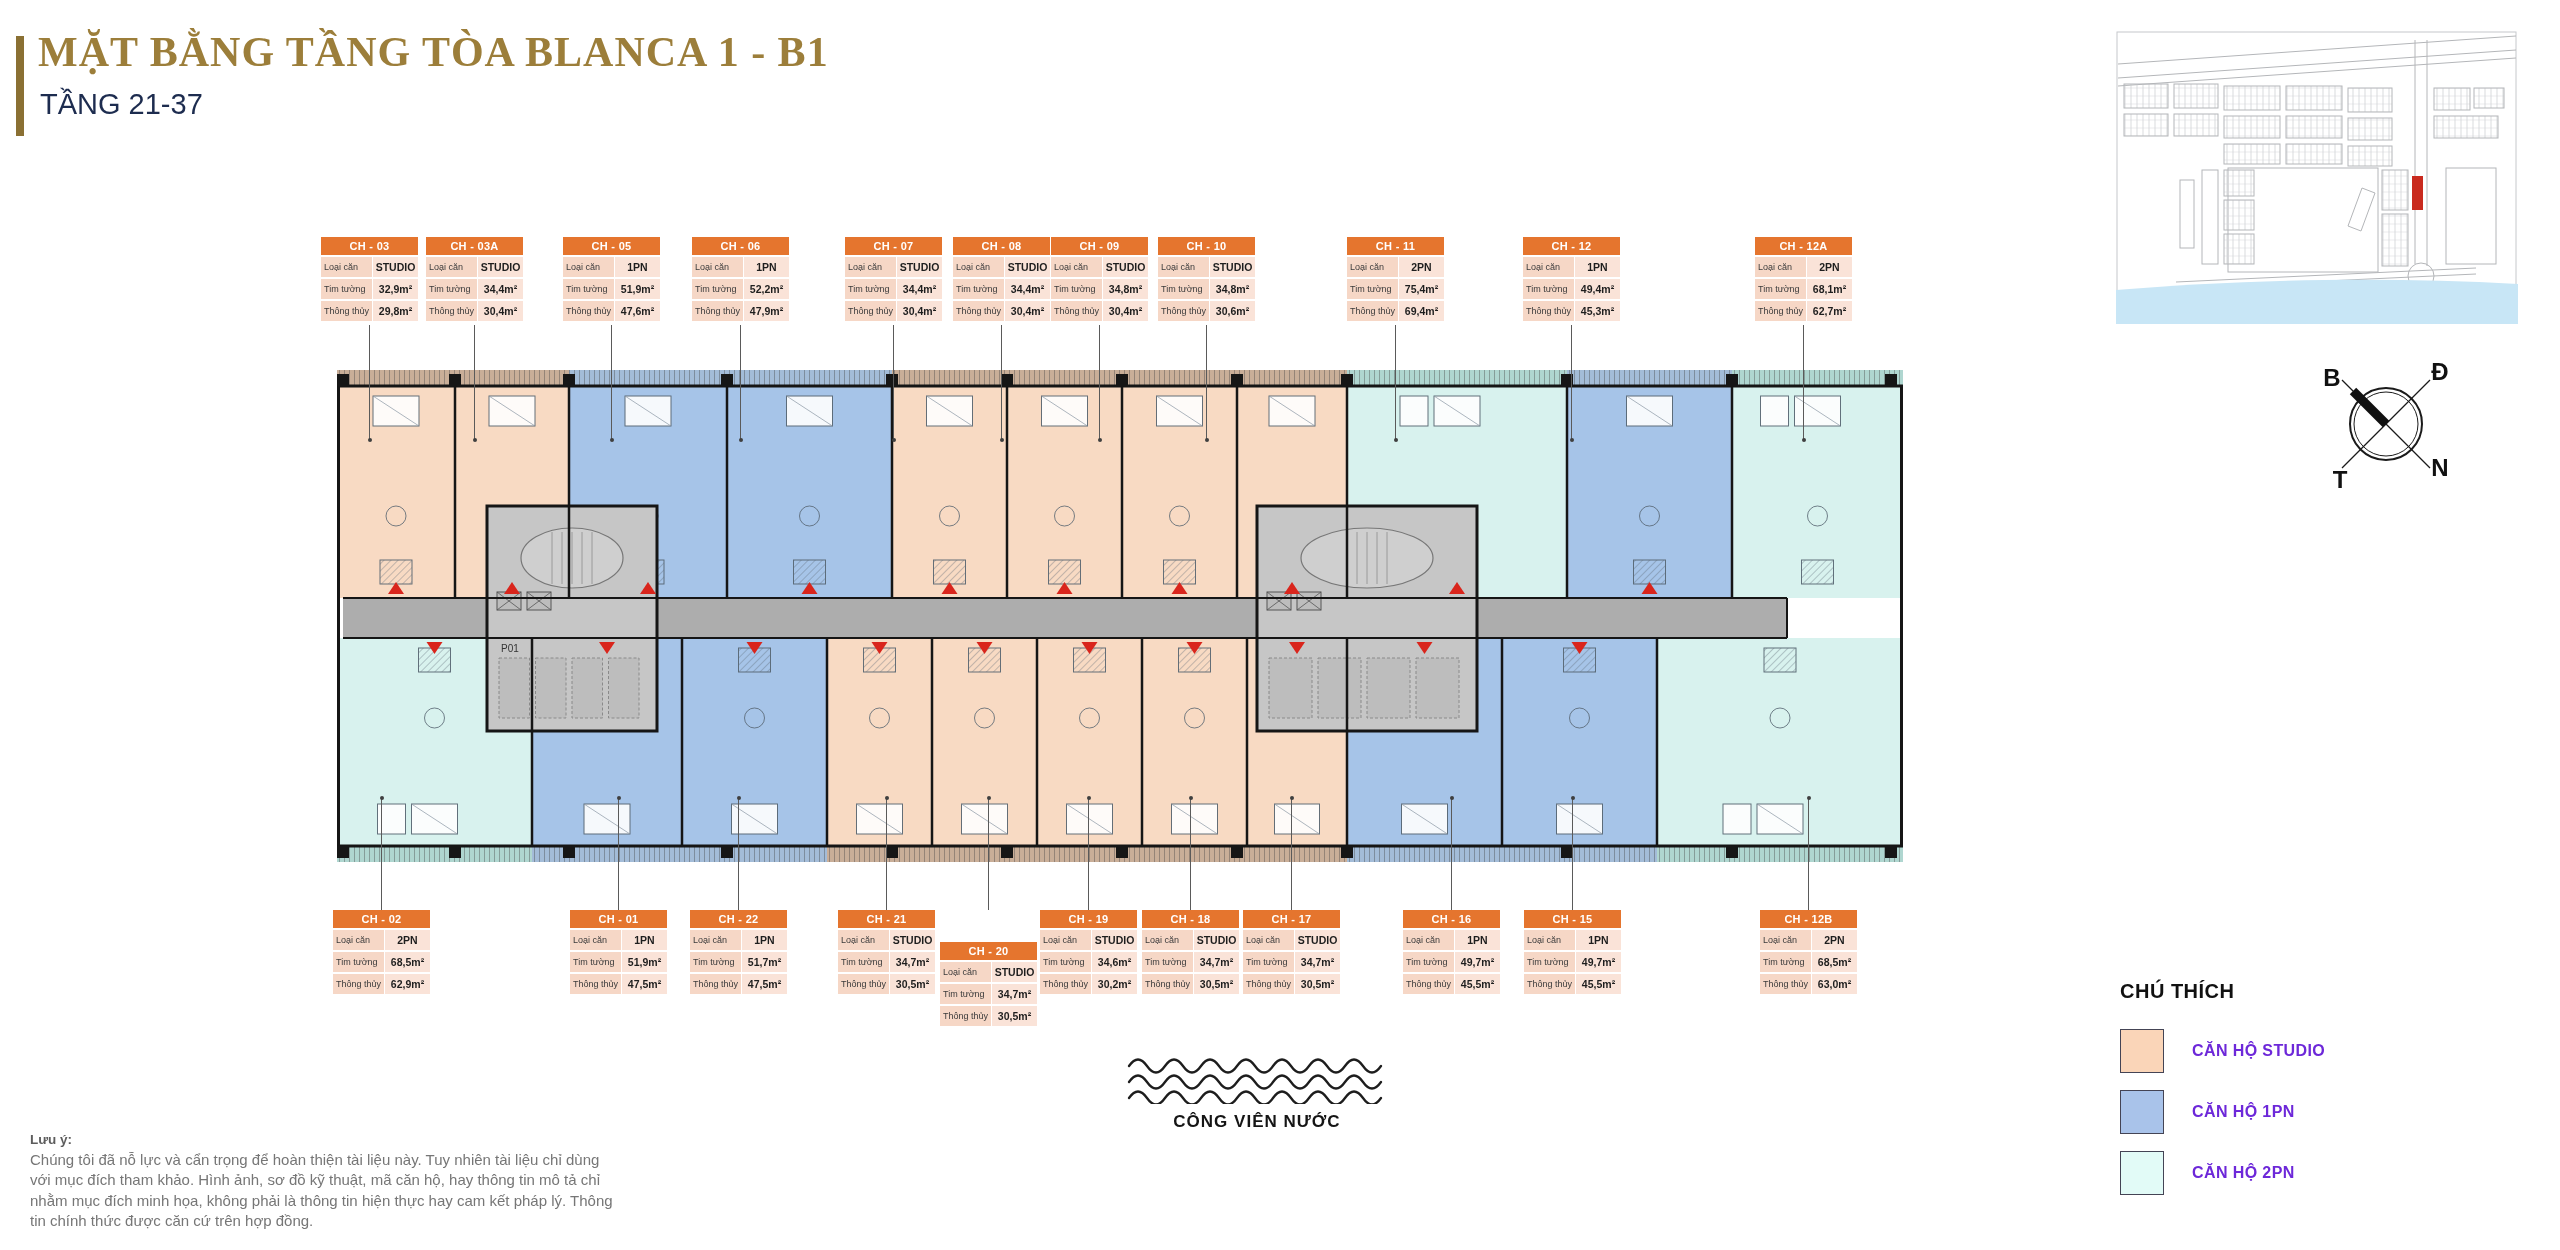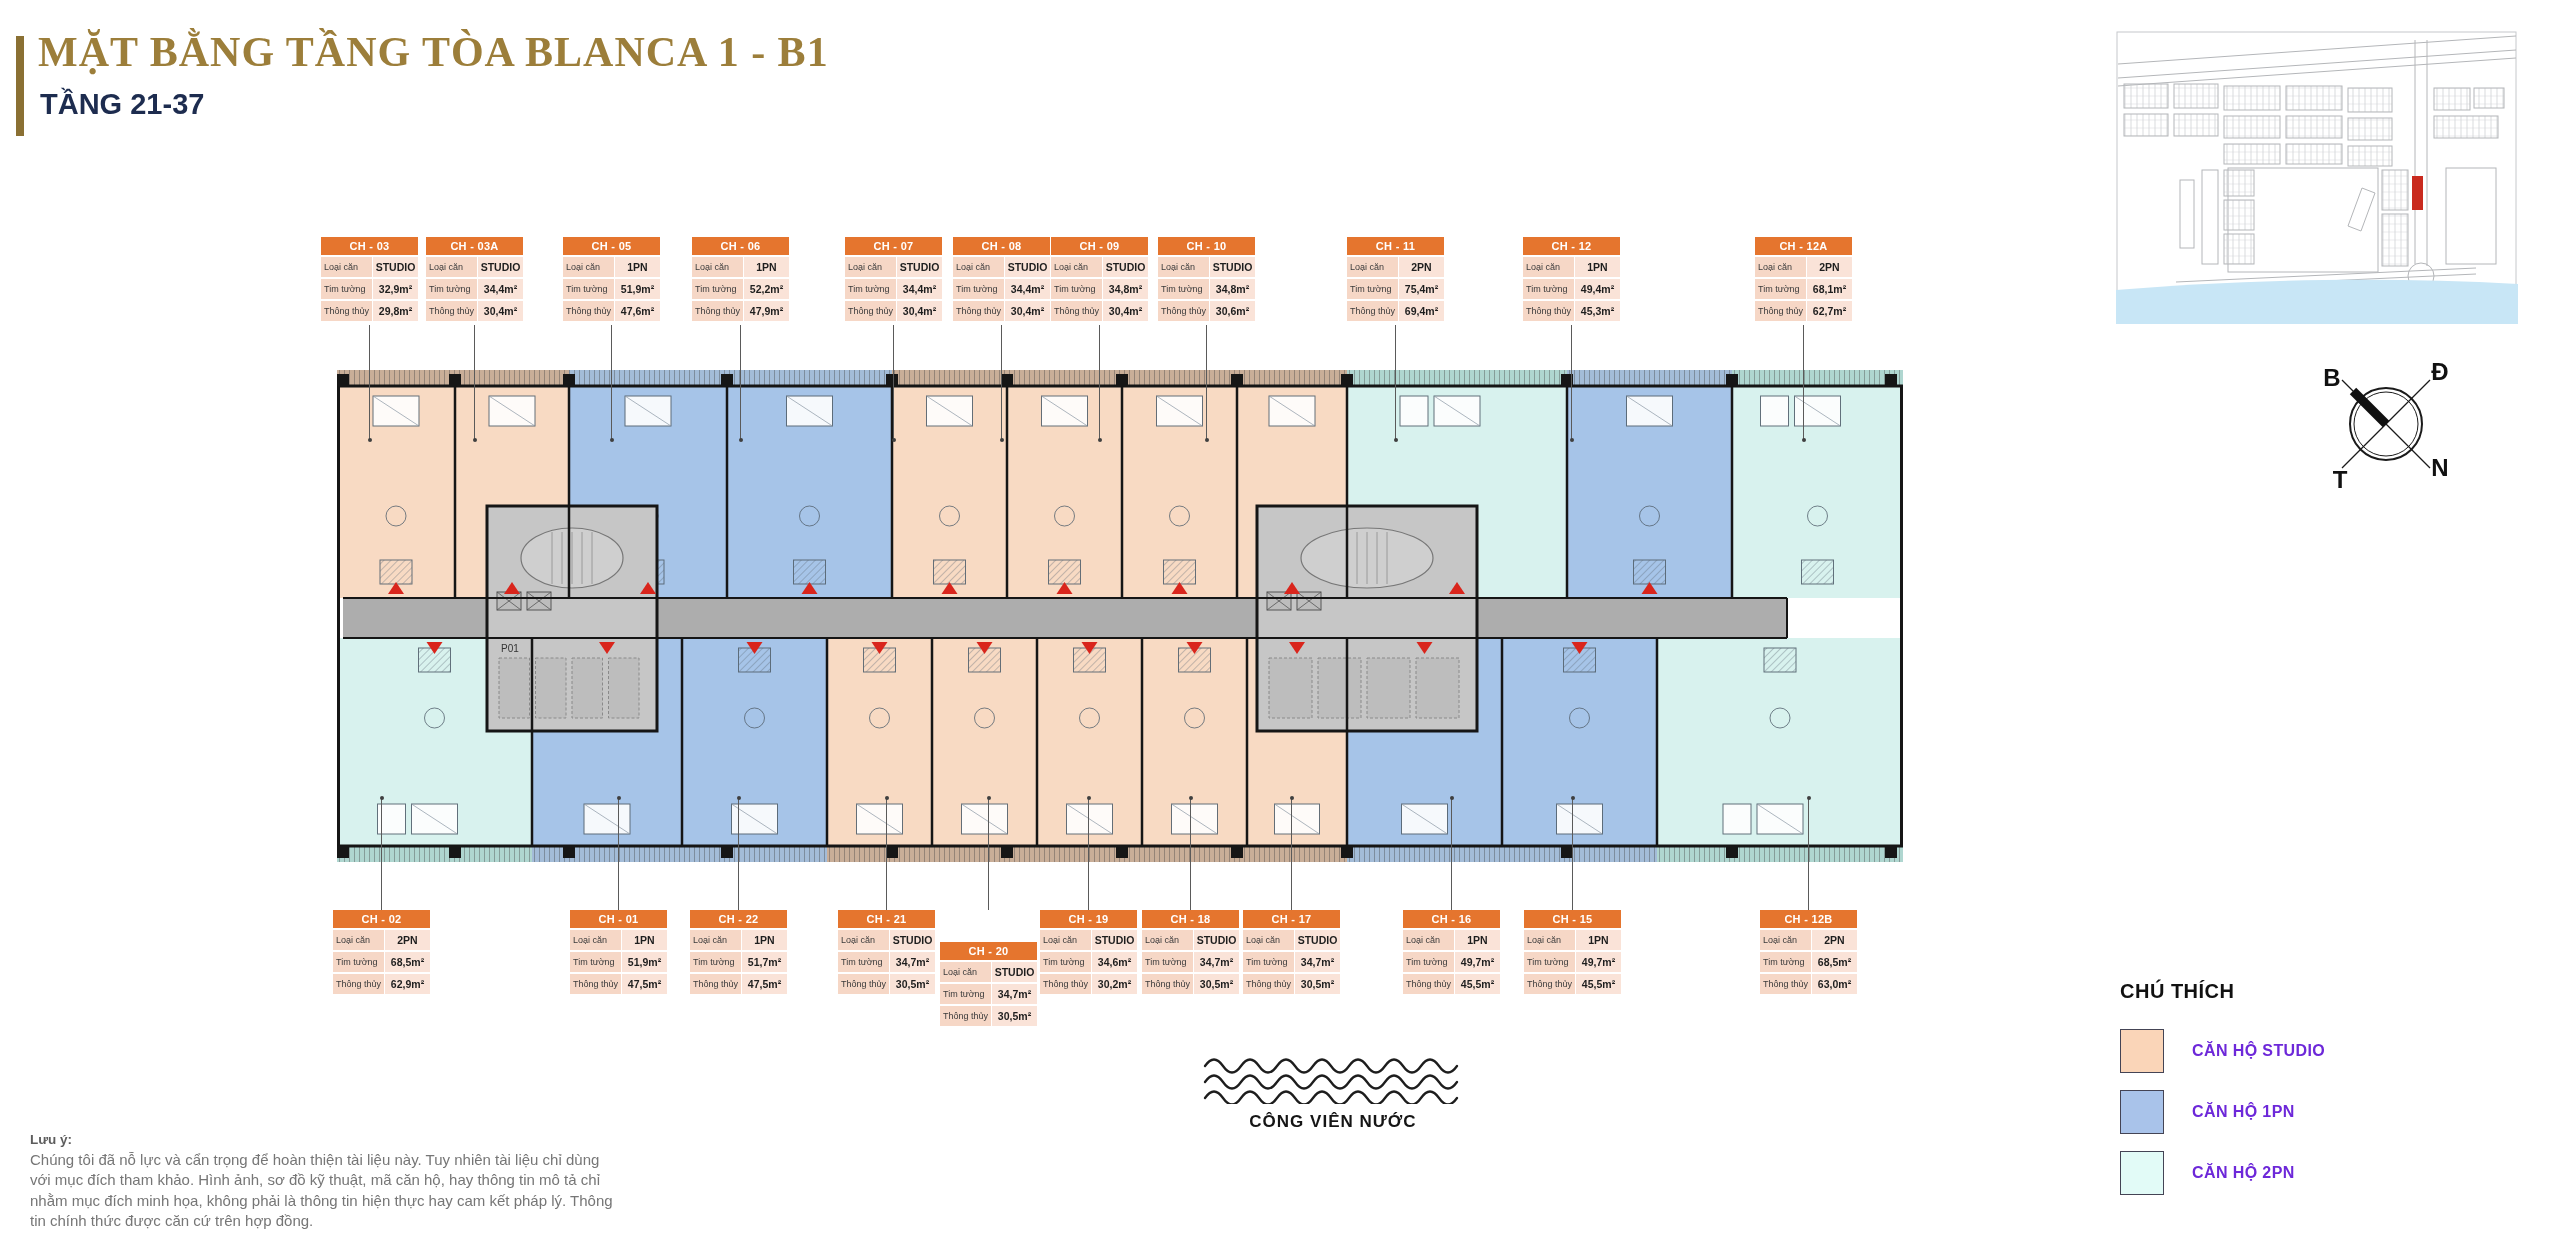--- a/index.html
+++ b/index.html
@@ -3,40 +3,40 @@
 <meta charset="utf-8">
 <style>
   html,body{margin:0;padding:0;background:#fff;}
   #canvas{position:relative;width:2560px;height:1250px;background:#fff;overflow:hidden;
           font-family:"Liberation Sans",sans-serif;}
 
   
   .gold-bar{position:absolute;left:16px;top:36px;width:8px;height:100px;background:#8A7033;}
   .page-title{position:absolute;left:38px;top:28px;font-family:"Liberation Serif",serif;
               font-size:42px;font-weight:700;color:#9C7E3A;letter-spacing:1px;white-space:nowrap;}
-  .page-subtitle{position:absolute;left:40px;top:88px;font-size:29px;font-weight:700;color:#1D2C4F;}
+  .page-subtitle{position:absolute;left:40px;top:88px;font-size:29px;font-weight:400;color:#1D2C4F;}
 
   
   .unit-card{position:absolute;width:97px;}
   .uc-head{background:var(--card-header,#E5752E);color:#fff;font-size:11px;font-weight:700;
            text-align:center;padding:3px 12px;letter-spacing:.3px;}
   .uc-row{display:flex;margin-top:2px;}
   .uc-label{background:var(--card-row-label,#F6D7C6);font-size:9px;color:#3b3b3b;
             padding:5px 1px 5px 3px;flex:0 0 47px;white-space:nowrap;}
   .uc-val{background:var(--card-row-value,#FAE3D8);font-size:10.5px;color:#1e1e1e;font-weight:600;
           padding:4px 1px;flex:1;text-align:center;margin-left:1px;white-space:nowrap;}
 
   .leader{position:absolute;width:1px;background:#5a5a5a;}
   .leader-dot{position:absolute;width:4px;height:4px;border-radius:50%;background:#3f3f3f;}
 
   
   #plan-wrap{position:absolute;left:337px;top:366px;width:1448px;height:500px;}
 
   
-  #park{position:absolute;left:1200px;top:1056px;width:266px;text-align:center;}
+  #park{position:absolute;left:1124px;top:1056px;width:266px;text-align:center;}
   #park .park-label{font-size:17px;font-weight:700;color:#151515;letter-spacing:1px;margin-top:4px;}
 
   
   #legend{position:absolute;left:2120px;top:980px;width:420px;}
   #legend h3{margin:0 0 26px 0;font-size:20px;color:#111;letter-spacing:.5px;}
   .lg-row{display:flex;align-items:center;margin-bottom:17px;}
   .lg-swatch{width:44px;height:44px;border:1px solid #445;box-sizing:border-box;margin-right:28px;}
   .lg-label{font-size:16px;font-weight:700;color:#6d28d9;letter-spacing:.4px;}
 
   

